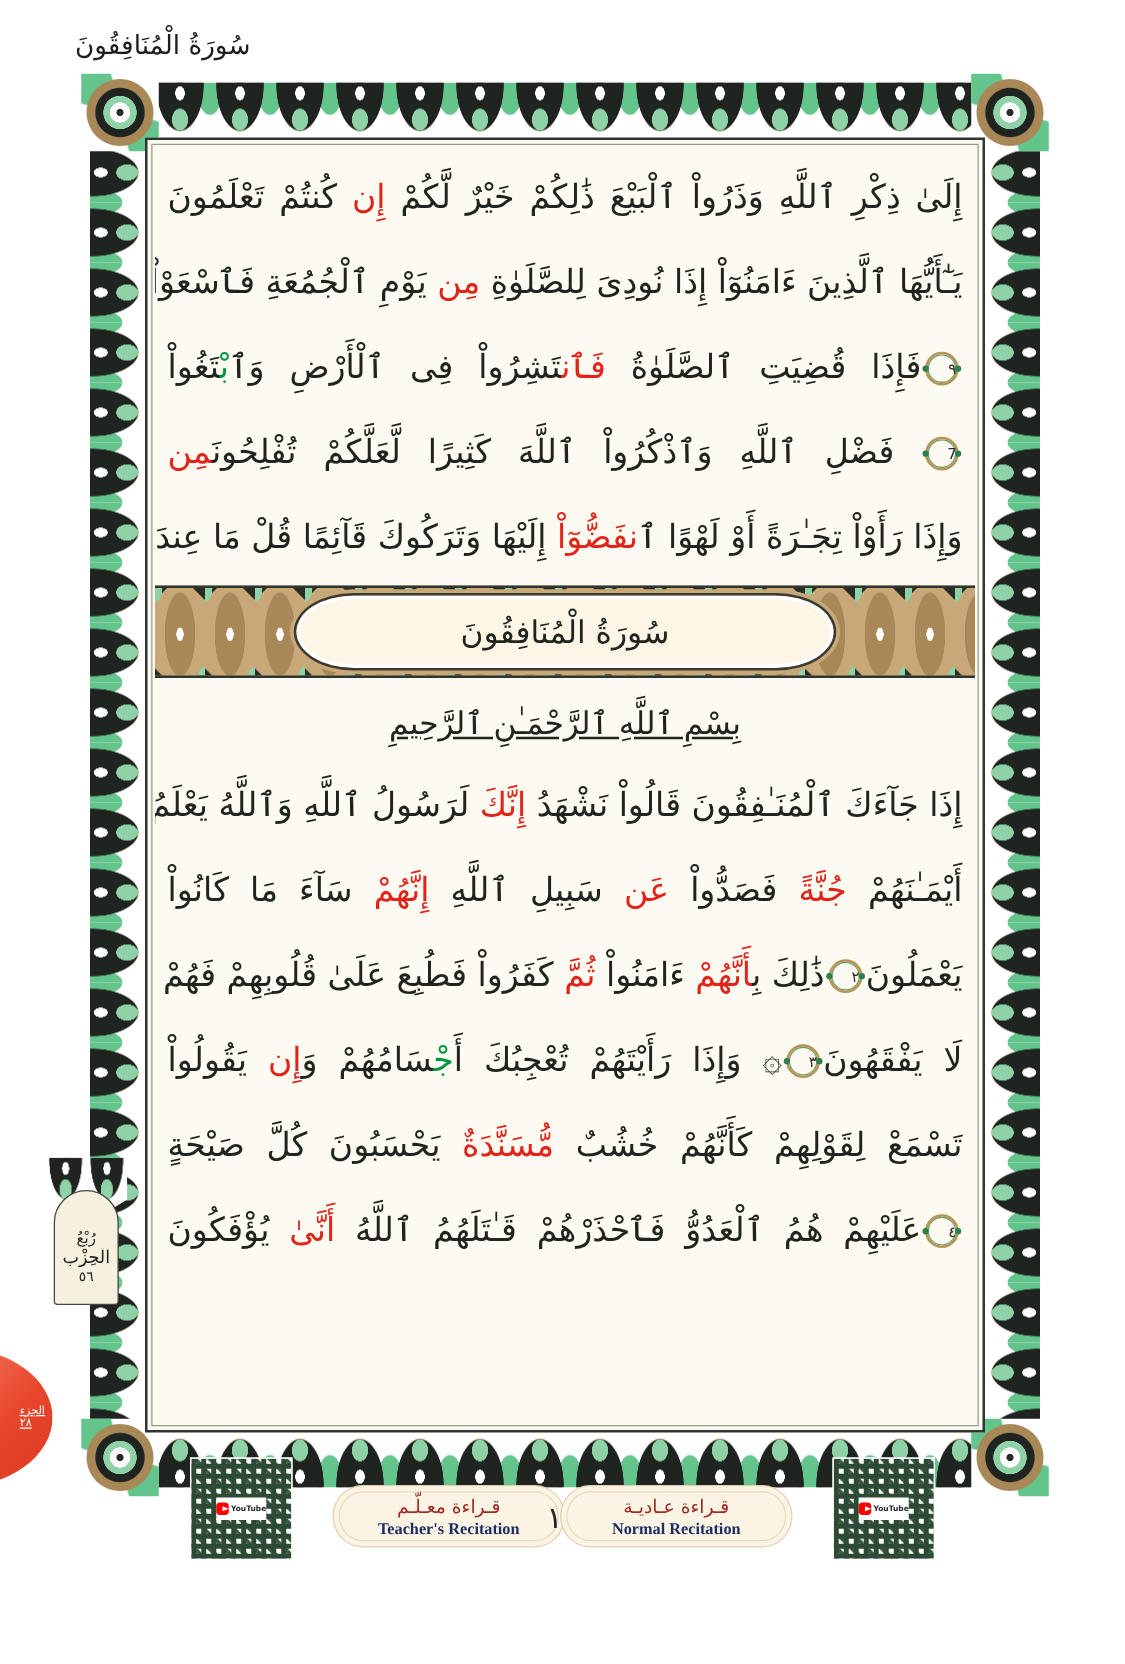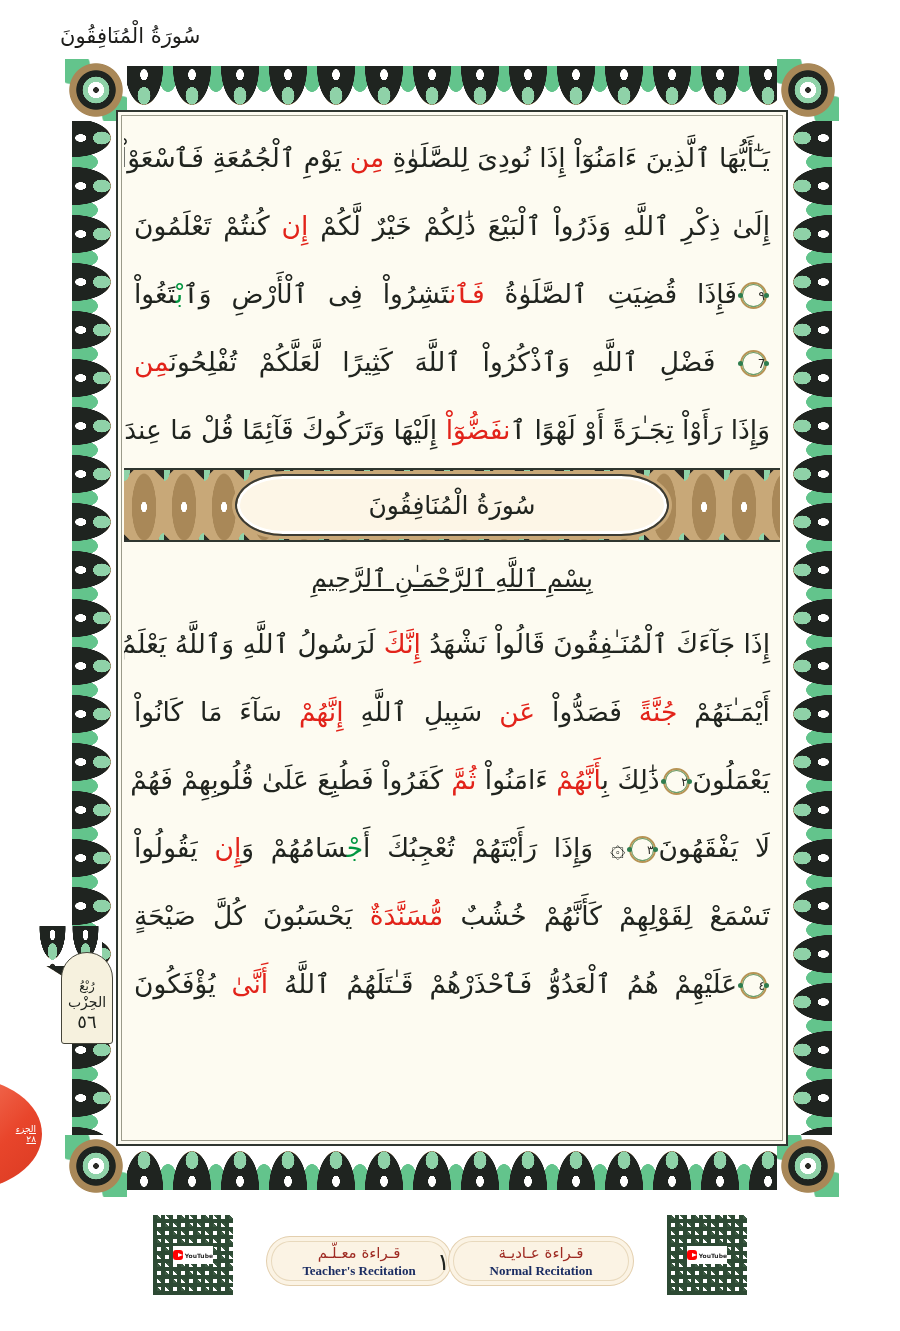--- a/index.html
+++ b/index.html
@@ -275,25 +275,24 @@
     width: 52px; height: 92px;
     background: #f6f1de;
     border: 1.5px solid #45453a;
     border-radius: 26px 26px 3px 3px;
     display: flex;
     flex-direction: column;
     align-items: center;
     justify-content: center;
     gap: 1px;
     padding-top: 14px;
-    margin-left: 18px;
   }
   .hizb-l1 { font-size: 12px; color: #20241f; direction: rtl; }
   .hizb-l2 { font-size: 14px; color: #20241f; direction: rtl; }
-  .hizb-l3 { font-size: 18px; color: #20241f; }
+  .hizb-l3 { font-size: 11px; color: #20241f; }
 
   
   .juz-tab {
     position: absolute;
     left: -36px;
     top: 1078px;
     width: 78px;
     height: 112px;
     background: linear-gradient(135deg, #f4755a 0%, #e8452b 55%, #d93a22 100%);
     border-radius: 50% 60% 50% 40% / 50% 50% 50% 50%;
@@ -301,31 +300,31 @@
     display: flex;
     align-items: center;
     justify-content: flex-end;
     padding-right: 6px;
     z-index: 6;
   }
   .juz-tab-text {
     font-size: 9px;
     color: #ffffff;
     direction: rtl;
-    text-align: right;
+    text-align: left;
     line-height: 1.15;
     white-space: nowrap;
     text-decoration: underline;
   }
 
   
   .footer {
     position: absolute;
     left: 0; right: 0;
-    top: 1196px;
+    top: 1148px;
     height: 130px;
   }
   .qr {
     position: absolute;
     top: 18px;
     width: 82px; height: 82px;
     background-color: #ffffff;
     background-image:
       repeating-linear-gradient(0deg,   #2d4a34 0 4px, transparent 4px 8px),
       repeating-linear-gradient(90deg,  #2d4a34 0 4px, transparent 4px 8px),
@@ -427,25 +426,25 @@
     <div class="corner corner-bl"></div>
     <div class="corner corner-br"></div>
 
     <div class="inner-rule"></div>
 
     <div class="text-well">
 
       <div>
 
         <div class="ayah-line">
+          <span>إِلَىٰ ذِكْرِ ٱللَّهِ وَذَرُواْ ٱلْبَيْعَ ذَٰلِكُمْ خَيْرٌ لَّكُمْ </span><span class="red">إِن</span><span> كُنتُمْ تَعْلَمُونَ</span>
+        </div>
+
+        <div class="ayah-line">
           <span>يَـٰٓأَيُّهَا ٱلَّذِينَ ءَامَنُوٓاْ إِذَا نُودِىَ لِلصَّلَوٰةِ </span><span class="red">مِن</span><span> يَوْمِ ٱلْجُمُعَةِ فَٱسْعَوْاْ</span>
-        </div>
-
-        <div class="ayah-line">
-          <span>إِلَىٰ ذِكْرِ ٱللَّهِ وَذَرُواْ ٱلْبَيْعَ ذَٰلِكُمْ خَيْرٌ لَّكُمْ </span><span class="red">إِن</span><span> كُنتُمْ تَعْلَمُونَ</span>
         </div>
 
         <div class="ayah-line">
           <span class="ayah-no">٩</span><span>فَإِذَا قُضِيَتِ ٱلصَّلَوٰةُ </span><span class="red">فَٱن</span><span>تَشِرُواْ فِى ٱلْأَرْضِ وَٱ</span><span class="grn">بْ</span><span>تَغُواْ</span>
         </div>
 
         <div class="ayah-line">
           <span class="ayah-no">7</span><span> فَضْلِ ٱللَّهِ وَٱذْكُرُواْ ٱللَّهَ كَثِيرًا لَّعَلَّكُمْ تُفْلِحُونَ</span><span class="red">مِن</span>
         </div>
 

